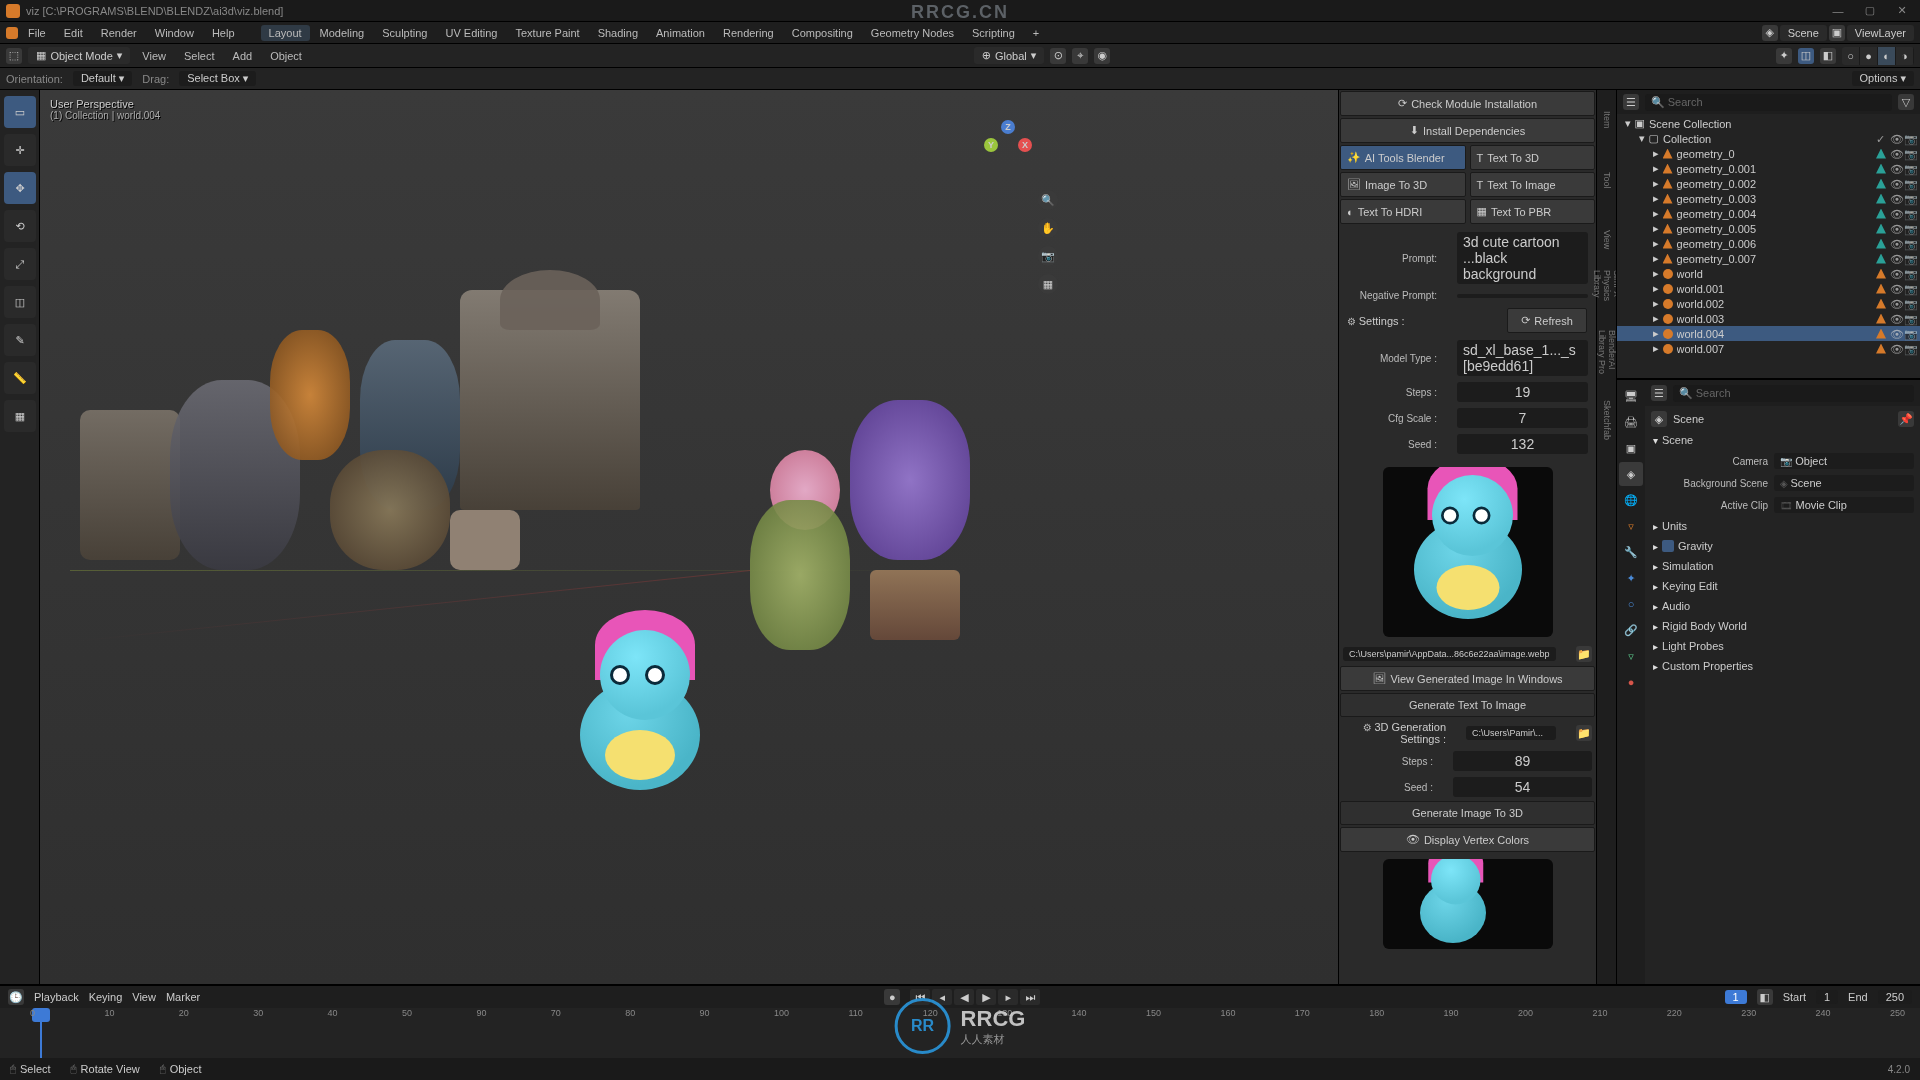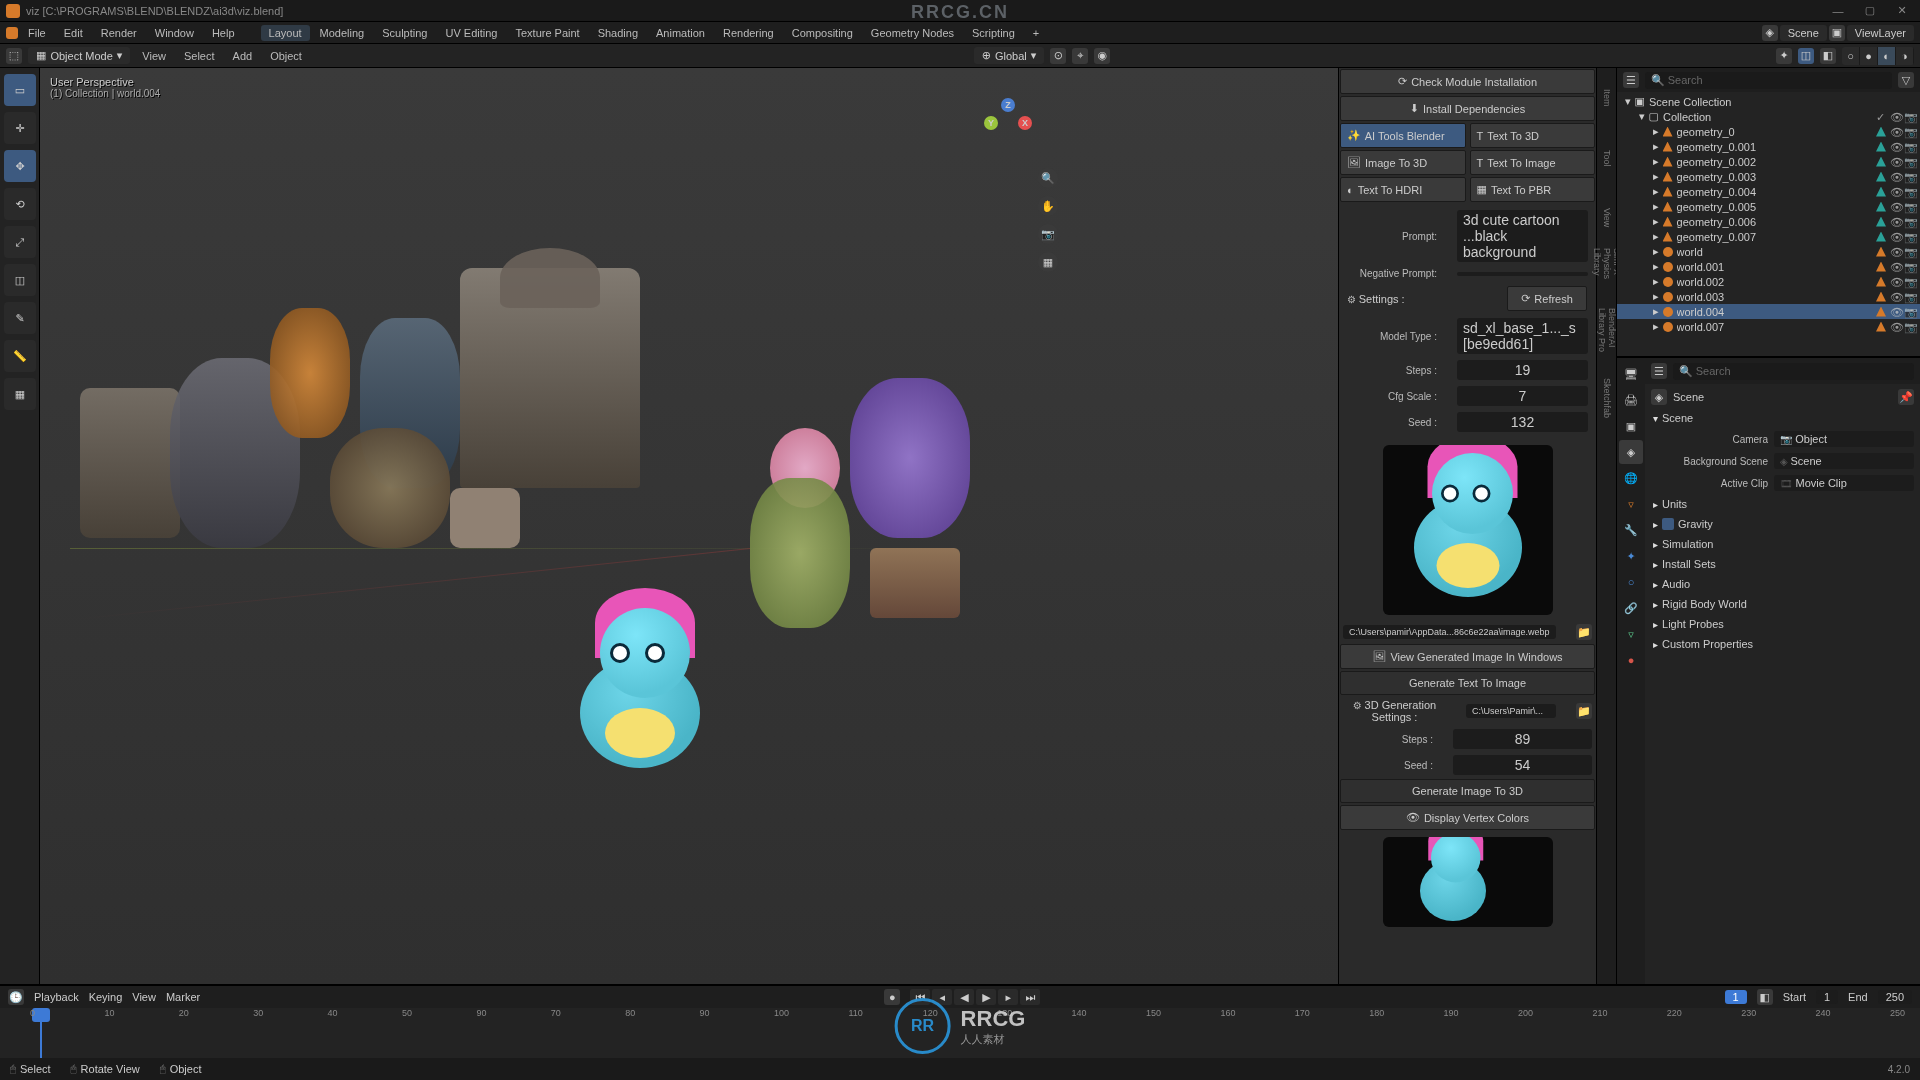--- a/index.html
+++ b/index.html
@@ -207,20 +207,28 @@
     <span class="icon-sq" style="background:#3d5a80">◫</span>
     <span class="icon-sq">◧</span>
     <div class="toggle-grp">
       <span class="t">○</span>
       <span class="t">●</span>
       <span class="t on">◐</span>
       <span class="t">◑</span>
     </div>
   </div>
 
+  <div class="subhdr">
+    <span class="field-label">Orientation:</span>
+    <span class="field-val"><span>Default</span> ▾</span>
+    <span class="field-label">Drag:</span>
+    <span class="field-val"><span>Select Box</span> ▾</span>
+    <div style="flex:1"></div>
+    <span class="field-val"><span>Options</span> ▾</span>
+  </div>
 
   <div class="main">
 
     <div class="left-tools">
       <div class="tool act">▭</div>
       <div class="tool">✛</div>
       <div class="tool act">✥</div>
       <div class="tool">⟲</div>
       <div class="tool">⤢</div>
       <div class="tool">◫</div>
@@ -364,21 +372,21 @@
             <span>🖼</span>
             <span>View Generated Image In Windows</span>
           </div>
         </div>
       <div class="ai-row">
           <div class="ai-btn full" style="background:#2f2f2f">
             <span>Generate Text To Image</span>
           </div>
         </div>
       <div class="ai-field">
-          <span class="lbl" style="text-align:center;flex:1">⚙ <span>3D Generation Settings :</span></span>
+          <span class="lbl" style="text-align:right;flex:1">⚙ <span>3D Generation Settings :</span></span>
           <span class="val left" style="flex:0 0 90px;font-size:9px">C:\Users\Pamir\...</span>
           <span class="icon-sq">📁</span>
         </div>
       <div class="ai-field">
           <span class="lbl">Steps :</span>
           <span class="val">89</span>
         </div>
       <div class="ai-field">
           <span class="lbl">Seed :</span>
           <span class="val">54</span>
@@ -612,21 +620,21 @@
                 <span class="plbl">Background Scene</span>
                 <span class="pval">◈ <span>Scene</span></span>
               </div>
             <div class="prop-row">
                 <span class="plbl">Active Clip</span>
                 <span class="pval">🎞 <span>Movie Clip</span></span>
               </div>
             <div class="prop-collapse">▸ <span>Units</span></div>
             <div class="prop-collapse">▸ <span class="chk"></span> <span>Gravity</span></div>
             <div class="prop-collapse">▸ <span>Simulation</span></div>
-            <div class="prop-collapse">▸ <span>Install Sets</span></div>
+            <div class="prop-collapse">▸ <span>Keying Edit</span></div>
             <div class="prop-collapse">▸ <span>Audio</span></div>
             <div class="prop-collapse">▸ <span>Rigid Body World</span></div>
             <div class="prop-collapse">▸ <span>Light Probes</span></div>
             <div class="prop-collapse">▸ <span>Custom Properties</span></div>
           </div>
         </div>
       </div>
     </div>
 
   </div>

